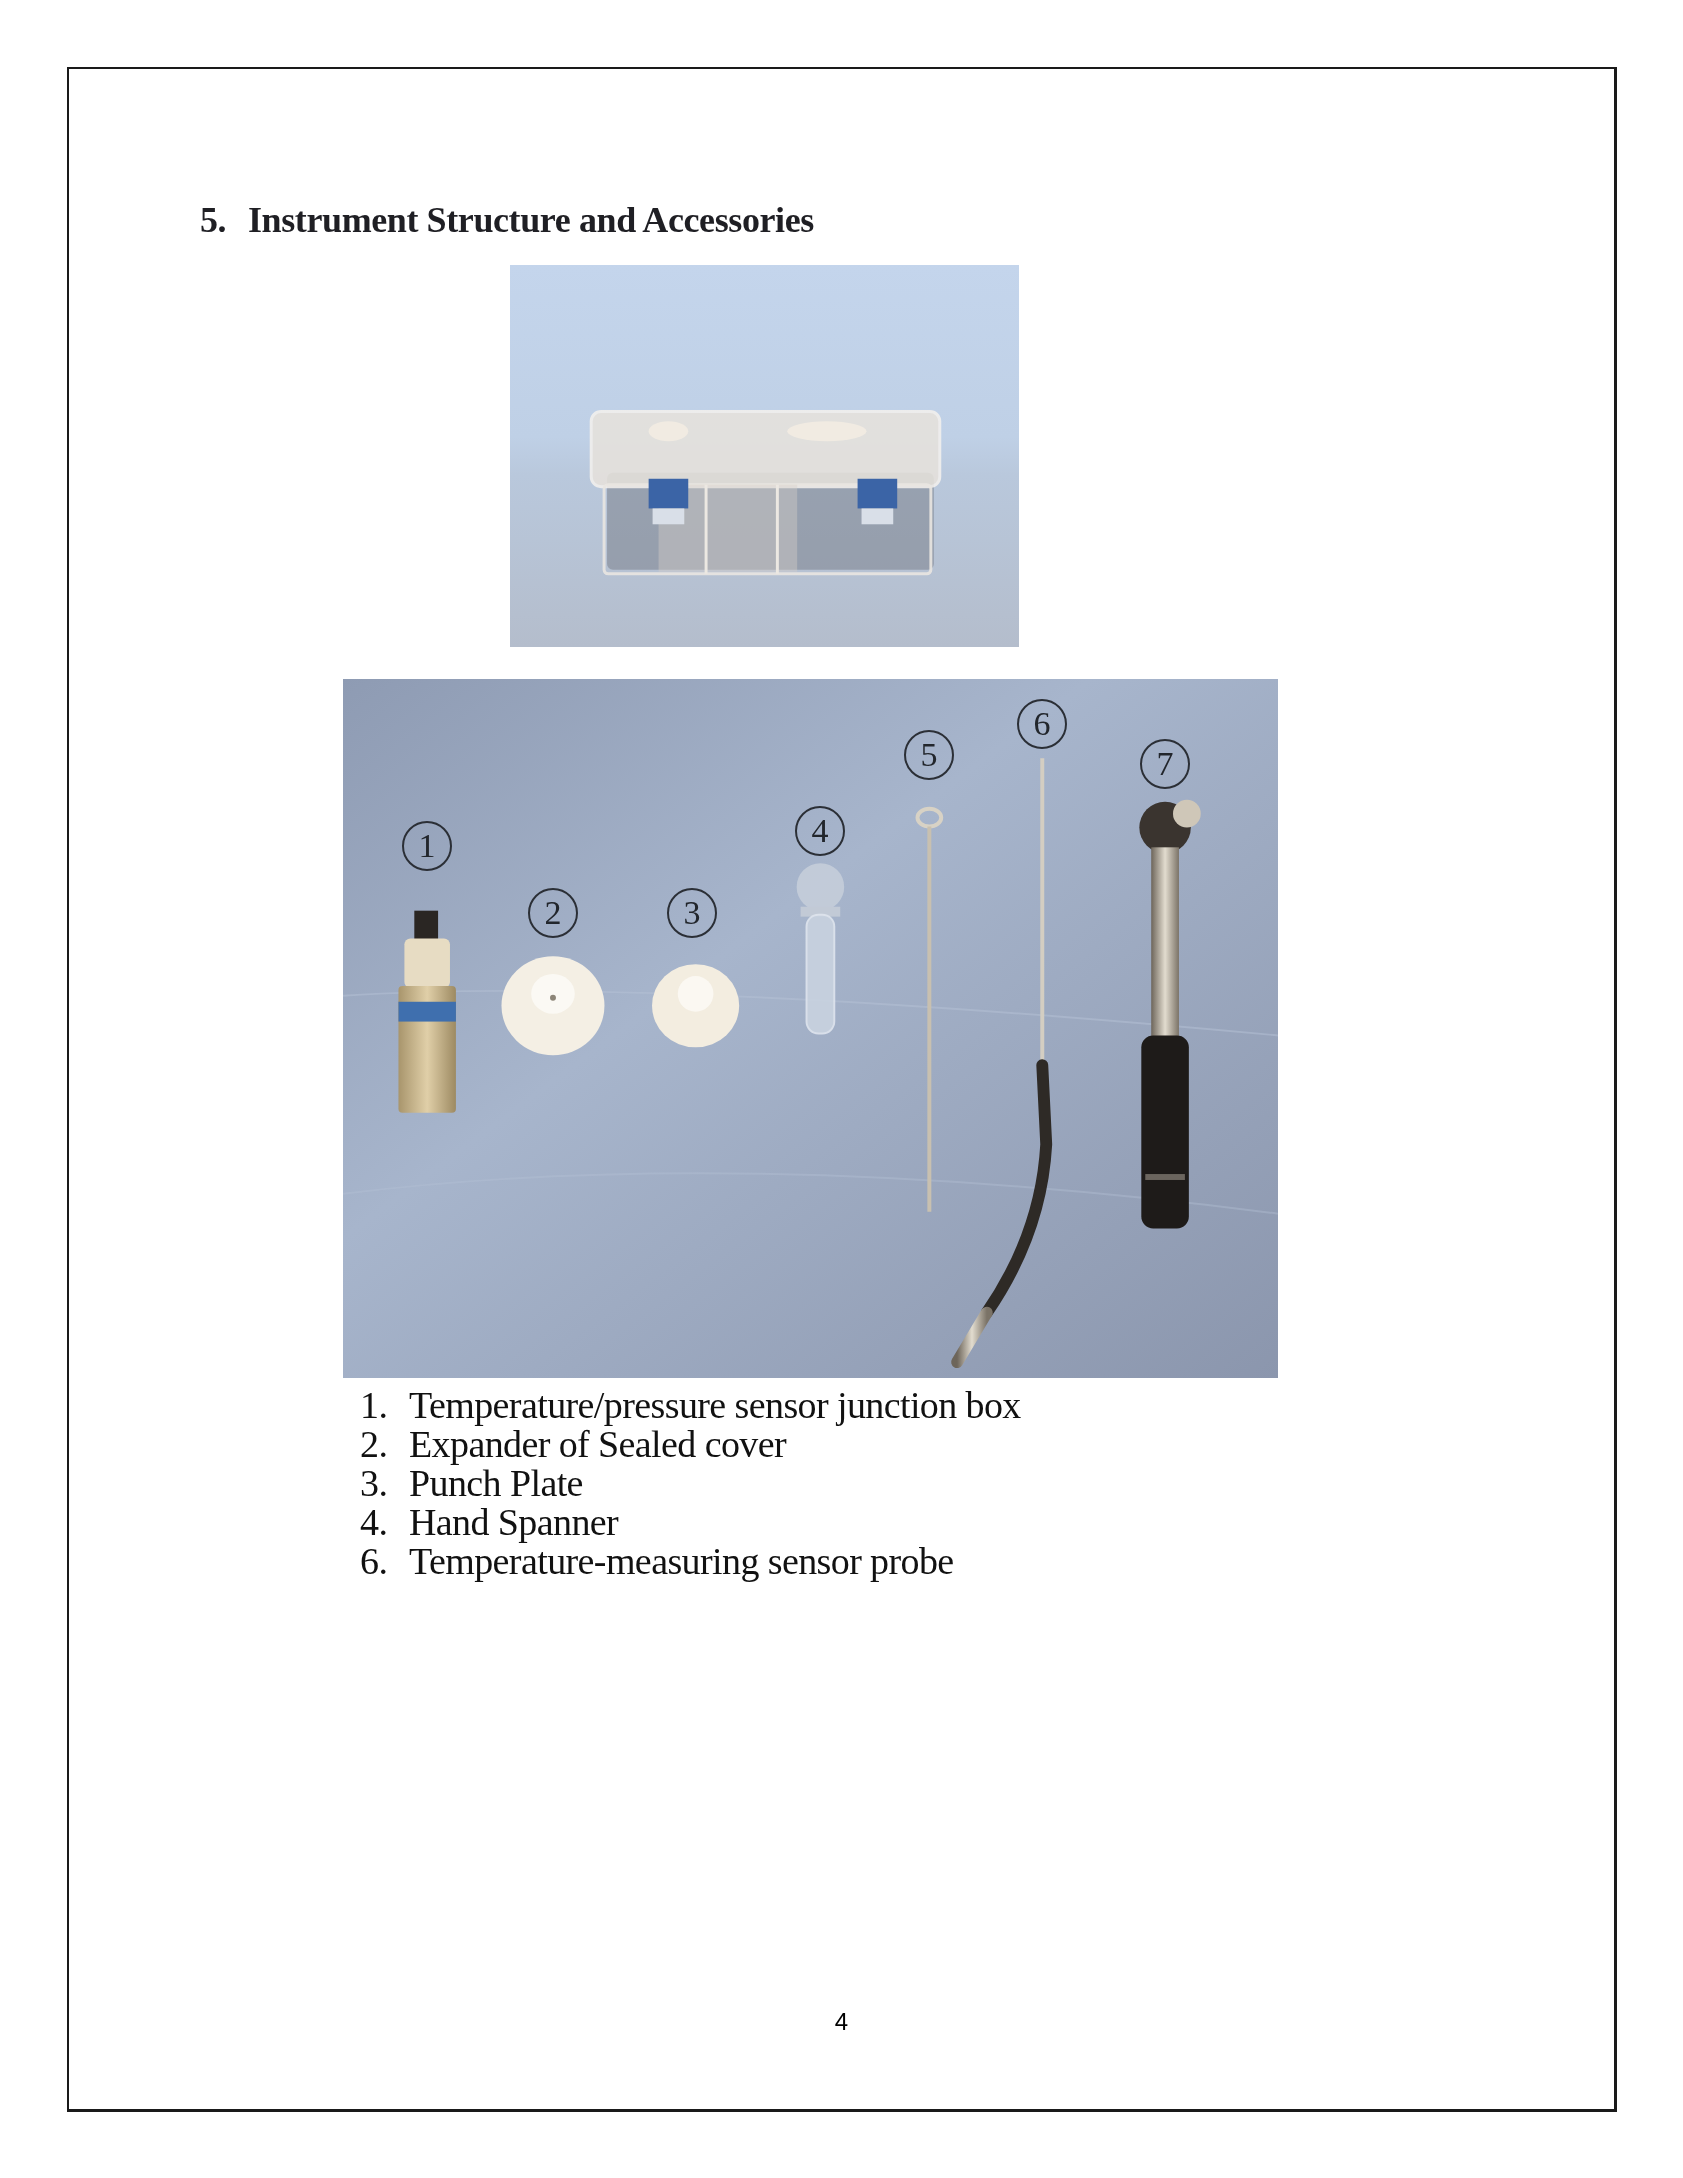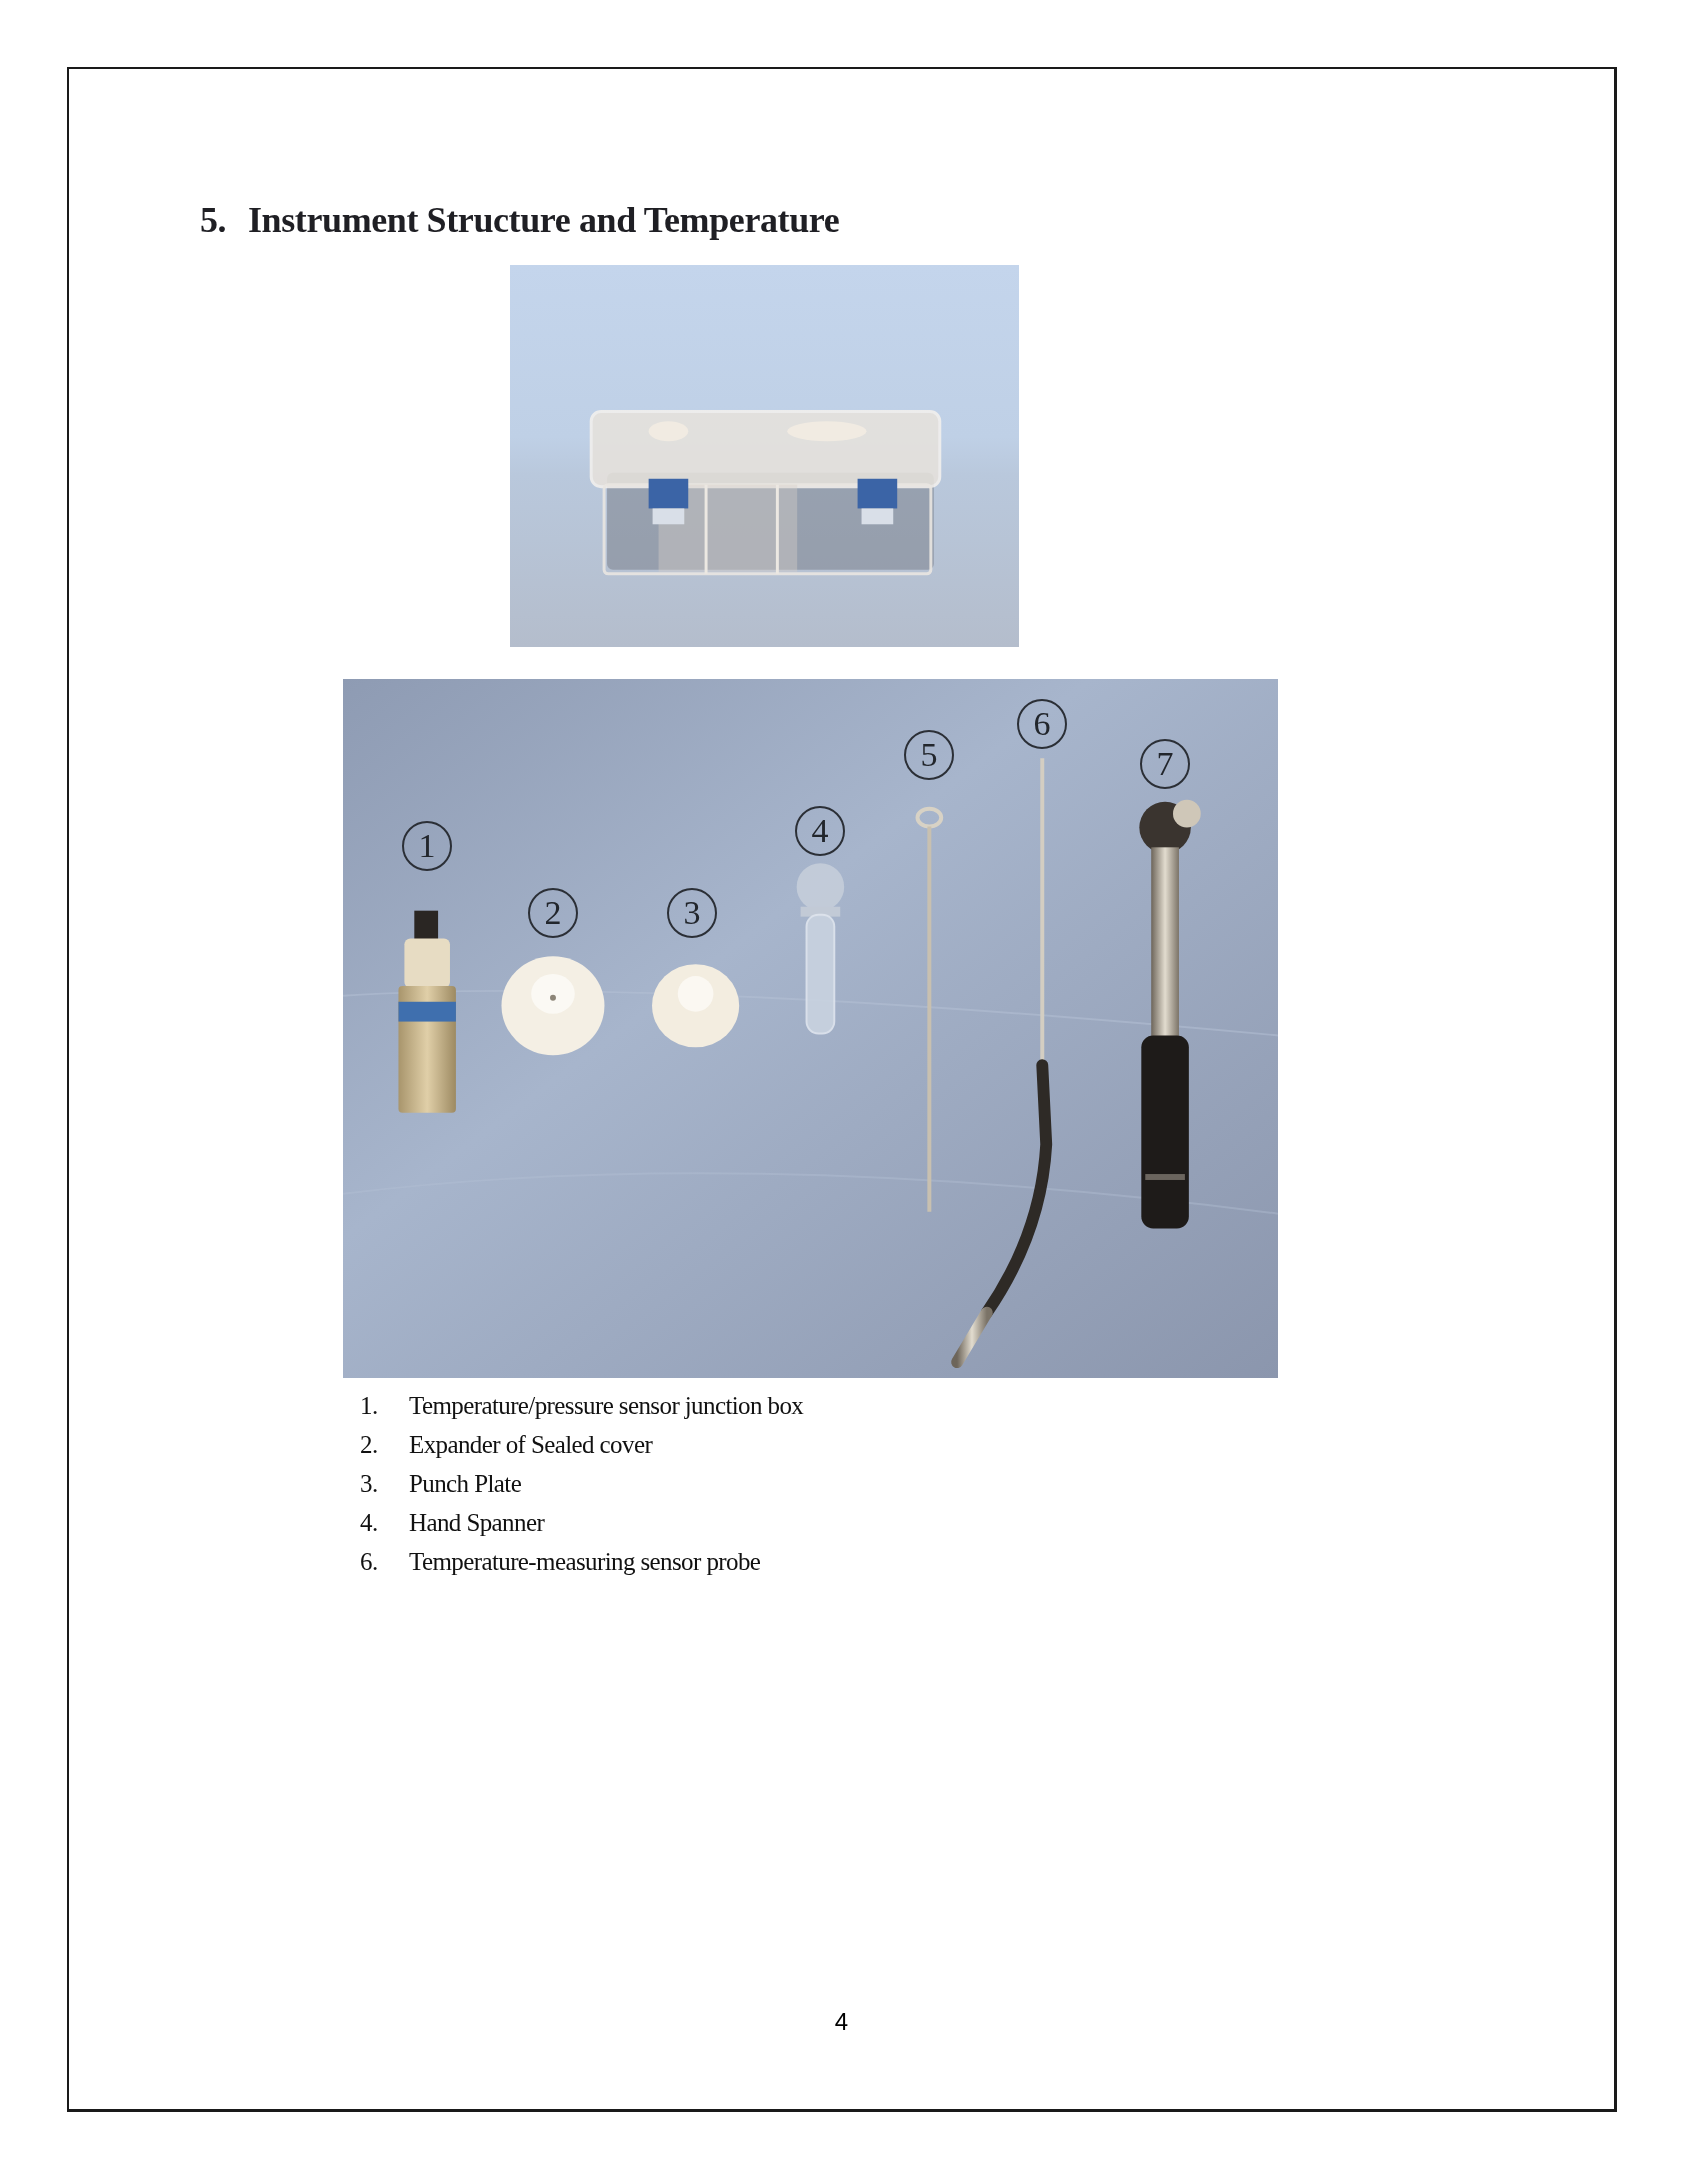--- a/index.html
+++ b/index.html
@@ -14,21 +14,21 @@
       font-size: 36px; line-height: 44px; color: #1f1f24; white-space: nowrap;
       letter-spacing: -0.4px;
     }
     .heading .num { display: inline-block; width: 48px; }
     .photo { position: absolute; overflow: hidden; }
     .photo svg { display: block; width: 100%; height: 100%; }
     #photo-case { left: 510px; top: 265px; width: 509px; height: 382px; }
     #photo-parts { left: 343px; top: 679px; width: 935px; height: 699px; }
     .parts-list {
       position: absolute; left: 360px; top: 1386px; margin: 0; padding: 0; list-style: none;
-      font-family: "Liberation Serif", "DejaVu Serif", serif; font-size: 25px; line-height: 39px;
+      font-family: "Liberation Serif", "DejaVu Serif", serif; font-size: 38px; line-height: 39px;
       color: #111111; letter-spacing: -0.6px;
     }
     .parts-list li { white-space: nowrap; }
     .parts-list .n { display: inline-block; width: 49px; }
     .page-number {
       position: absolute; left: 0; width: 1683px; top: 2008px; text-align: center;
       font-family: "Liberation Sans", "DejaVu Sans", sans-serif; font-size: 24px; color: #000;
     }
     .callout {
       position: absolute; width: 50px; height: 50px; margin-left: -25px; margin-top: -25px;
@@ -36,21 +36,21 @@
       font-family: "Liberation Serif", "DejaVu Serif", serif; font-size: 34px; line-height: 46px;
       text-align: center; color: #22262c;
     }
   </style>
 </head>
 <body>
 
 <div class="page-border"></div>
 
 <h2 class="heading">
-  <span class="num">5.</span><span>Instrument Structure and Temperature</span>
+  <span class="num">5.</span><span>Instrument Structure and Accessories</span>
 </h2>
 
 <div class="photo" id="photo-case">
   <svg viewBox="0 0 514 386" preserveAspectRatio="none">
     <defs>
       <linearGradient id="bgcase" x1="0" y1="0" x2="0" y2="1">
         <stop offset="0" stop-color="#c4d5ec"></stop>
         <stop offset="0.45" stop-color="#bfd0e6"></stop>
         <stop offset="0.55" stop-color="#b9c8dc"></stop>
         <stop offset="1" stop-color="#b4bdcc"></stop>

